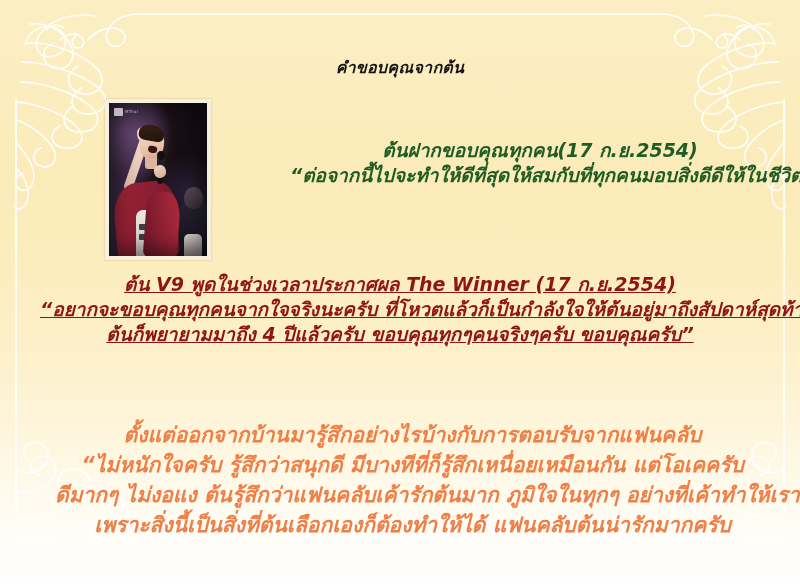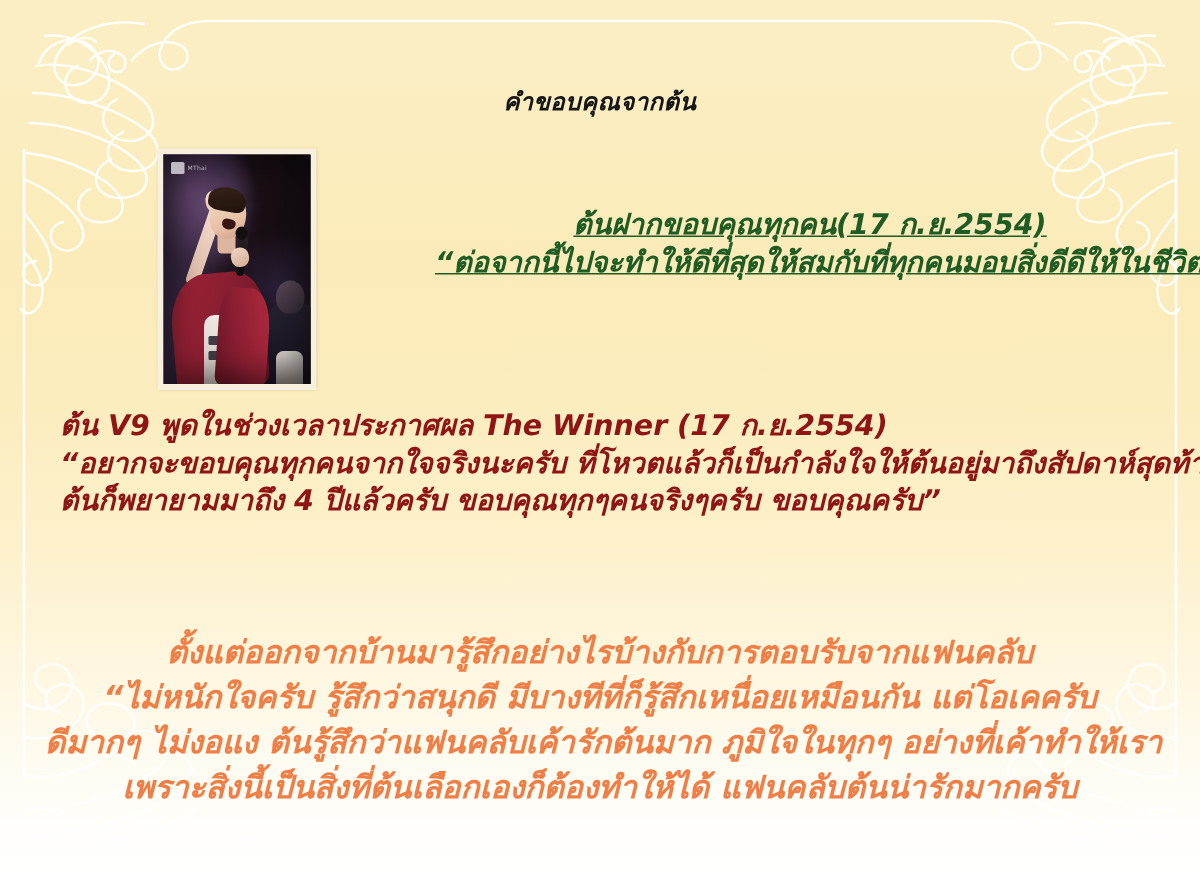--- a/index.html
+++ b/index.html
@@ -251,42 +251,43 @@
   }
 
   #block-green {
     position: absolute;
     left: 290px; top: 138px;
     width: 500px;
     text-align: center;
     color: #1f5c24;
     line-height: 25px;
   }
-  #block-green .ln { font-size: 19px; text-decoration: underline; }
+  #block-green .ln { font-size: 19px; }
   #block-green .ln.first { font-size: 19px; }
 
   #block-red {
     position: absolute;
     left: 40px; top: 272px;
     width: 720px;
-    text-align: left;
+    text-align: center;
     color: #8f1414;
     line-height: 25px;
+    text-decoration: underline;
   }
   #block-red .ln { font-size: 19px; }
 
   #block-orange {
     position: absolute;
     left: 30px; top: 420px;
     width: 740px;
     text-align: center;
     color: #ef7f46;
     line-height: 30px;
   }
-  #block-orange .ln { font-size: 21px; }
+  #block-orange .ln { font-size: 21px; margin-left: 25px; }
 </style>
 </head>
 <body>
 
 <div id="card">
 
   <svg class="frame-svg" viewBox="0 0 800 587" xmlns="http://www.w3.org/2000/svg" aria-hidden="true">
 
     <path d="M140 14 H660" stroke-width="1.6" opacity="0.95"></path>
 

